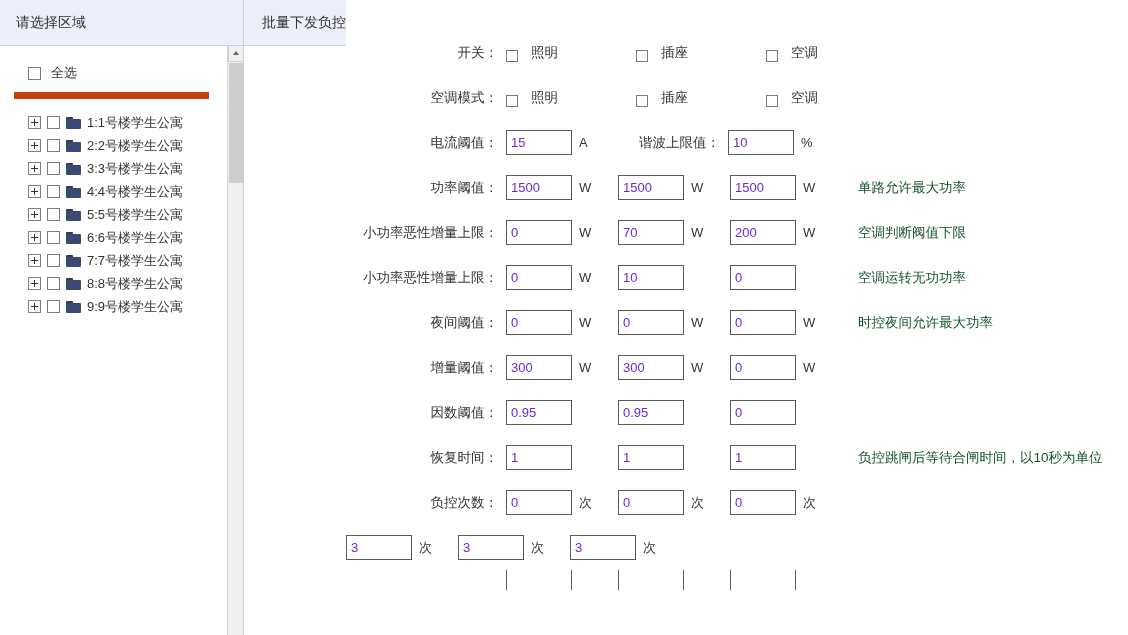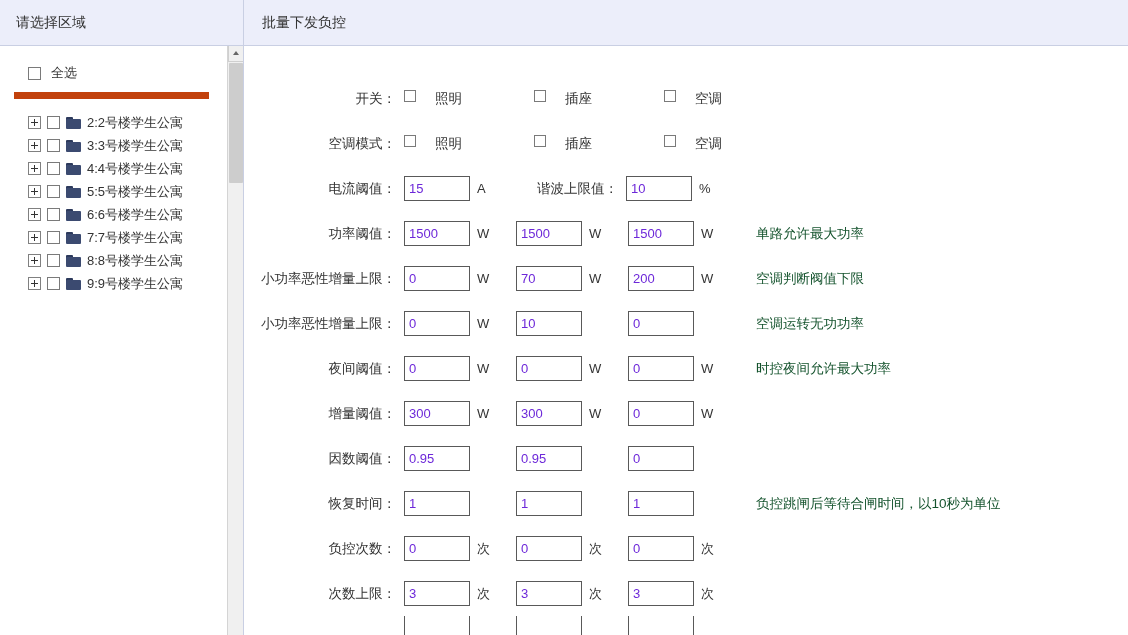--- a/index.html
+++ b/index.html
@@ -127,21 +127,21 @@
     top: 17px; left: 1px;
     width: 14px; height: 120px;
     background: #cdcdcd;
     border-radius: 1px;
   }
   
   .right-panel {
     flex: 1;
     height: 635px;
     display: flex;
-    flex-direction: column;
+    flex-direction: row;
     background: #fff;
     overflow: hidden;
   }
   .form-area {
     flex: 1;
     padding: 30px 0 0 0;
     overflow: hidden;
     position: relative;
   }
   .form-row {
@@ -183,22 +183,22 @@
     color: #333;
   }
   .note {
     color: #14532d;
     font-size: 13.5px;
     white-space: nowrap;
     padding-left: 16px;
   }
   .checkcell {
     display: flex;
-    align-items: flex-start;
-    gap: 19px;
+    align-items: flex-end;
+    gap: 13px;
     width: 130px;
   }
   .checkcell .cb { width: 12px; height: 12px; }
   .checkcell span { font-size: 13.5px; }
   .cut-row {
     height: 20px;
     overflow: hidden;
   }
   .cut-row .row-label { color: #333; }
 </style>
@@ -210,20 +210,29 @@
   <div class="left-panel">
     <div class="panel-header">请选择区域</div>
     <div class="tree-wrap">
       <div class="tree-inner">
         <div class="select-all-row">
           <span class="cb"></span>
           <span class="select-all-label">全选</span>
         </div>
         <div class="tree-list">
 
+          <div class="tree-node">
+            <span class="expander"></span>
+            <span class="cb"></span>
+            <span class="folder-icon">
+                <span class="tab"></span>
+                <span class="body"></span>
+              </span>
+            <span class="node-label">1:1号楼学生公寓</span>
+          </div>
 
           <div class="tree-node">
             <span class="expander"></span>
             <span class="cb"></span>
             <span class="folder-icon">
                 <span class="tab"></span>
                 <span class="body"></span>
               </span>
             <span class="node-label">2:2号楼学生公寓</span>
           </div>
@@ -489,21 +498,20 @@
           <span class="unit">次</span>
         </div>
         <div class="field col3">
           <input class="txt" type="text" value="0" style="">
           <span class="unit">次</span>
         </div>
         <div class="note"></div>
       </div>
 
       <div class="form-row">
-        <div class="row-label">次数上限：</div>
         <div class="field col1">
           <input class="txt" type="text" value="3" style="">
           <span class="unit">次</span>
         </div>
         <div class="field col2">
           <input class="txt" type="text" value="3" style="">
           <span class="unit">次</span>
         </div>
         <div class="field col3">
           <input class="txt" type="text" value="3" style="">

